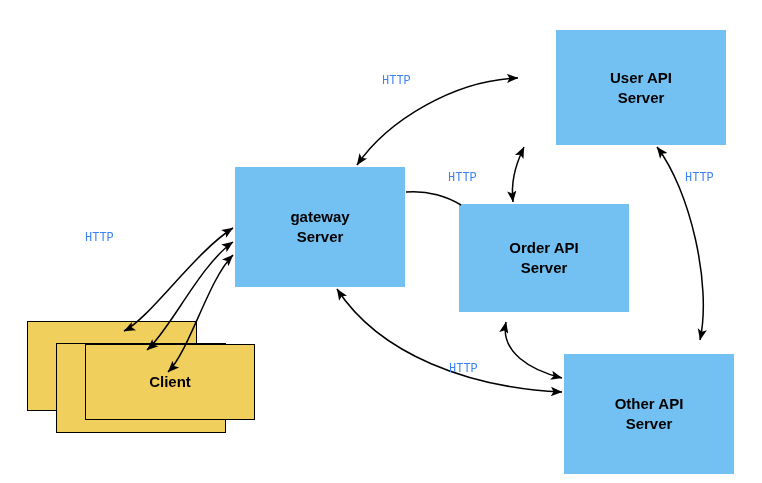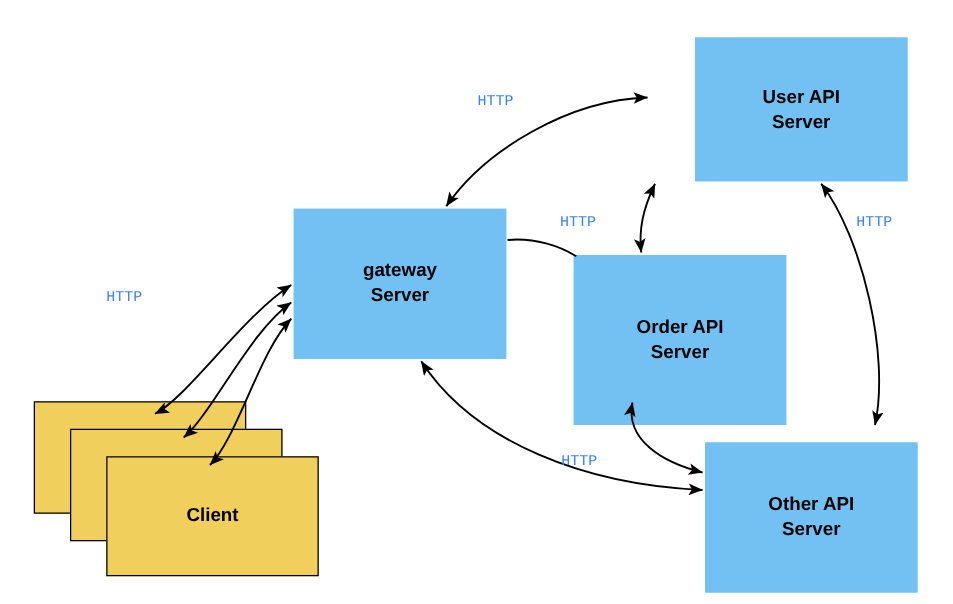--- a/index.html
+++ b/index.html
@@ -104,33 +104,33 @@
 
     <path class="edge-path" d="M 506,322 C 500,352 530,370 562,378" marker-start="url(#arrowStart)" marker-end="url(#arrowEnd)"></path>
 
     <path class="edge-path" d="M 562,392 C 470,388 380,355 337,289" marker-start="url(#arrowStart)" marker-end="url(#arrowEnd)"></path>
   </svg>
 
   <div class="node yellow stack-back" style="left:27px; top:321px; width:170px; height:90px;"></div>
 
   <div class="node yellow stack-mid" style="left:56px; top:343px; width:170px; height:90px;"></div>
 
-  <div class="node yellow stack-front" style="left:85px; top:365px; width:170px; height:96px;">
+  <div class="node yellow stack-front" style="left:85px; top:344px; width:170px; height:76px;">
     <span>Client</span>
   </div>
 
   <div class="node blue" style="left:235px; top:167px; width:170px; height:120px;justify-content:center;">
     <span><span>gateway</span><br><span>Server</span></span>
   </div>
 
   <div class="node blue" style="left:520px; top:30px; width:170px; height:115px;margin-left:36px;">
     <span><span>User API</span><br><span>Server</span></span>
   </div>
 
-  <div class="node blue" style="left:459px; top:204px; width:170px; height:136px;">
+  <div class="node blue" style="left:459px; top:204px; width:170px; height:108px;">
     <span><span>Order API</span><br><span>Server</span></span>
   </div>
 
   <div class="node blue" style="left:564px; top:354px; width:170px; height:120px;">
     <span><span>Other API</span><br><span>Server</span></span>
   </div>
 
   <span class="edge-label" style="left:85px; top:231px;">HTTP</span>
 
   <span class="edge-label" style="left:382px; top:74px;">HTTP</span>

